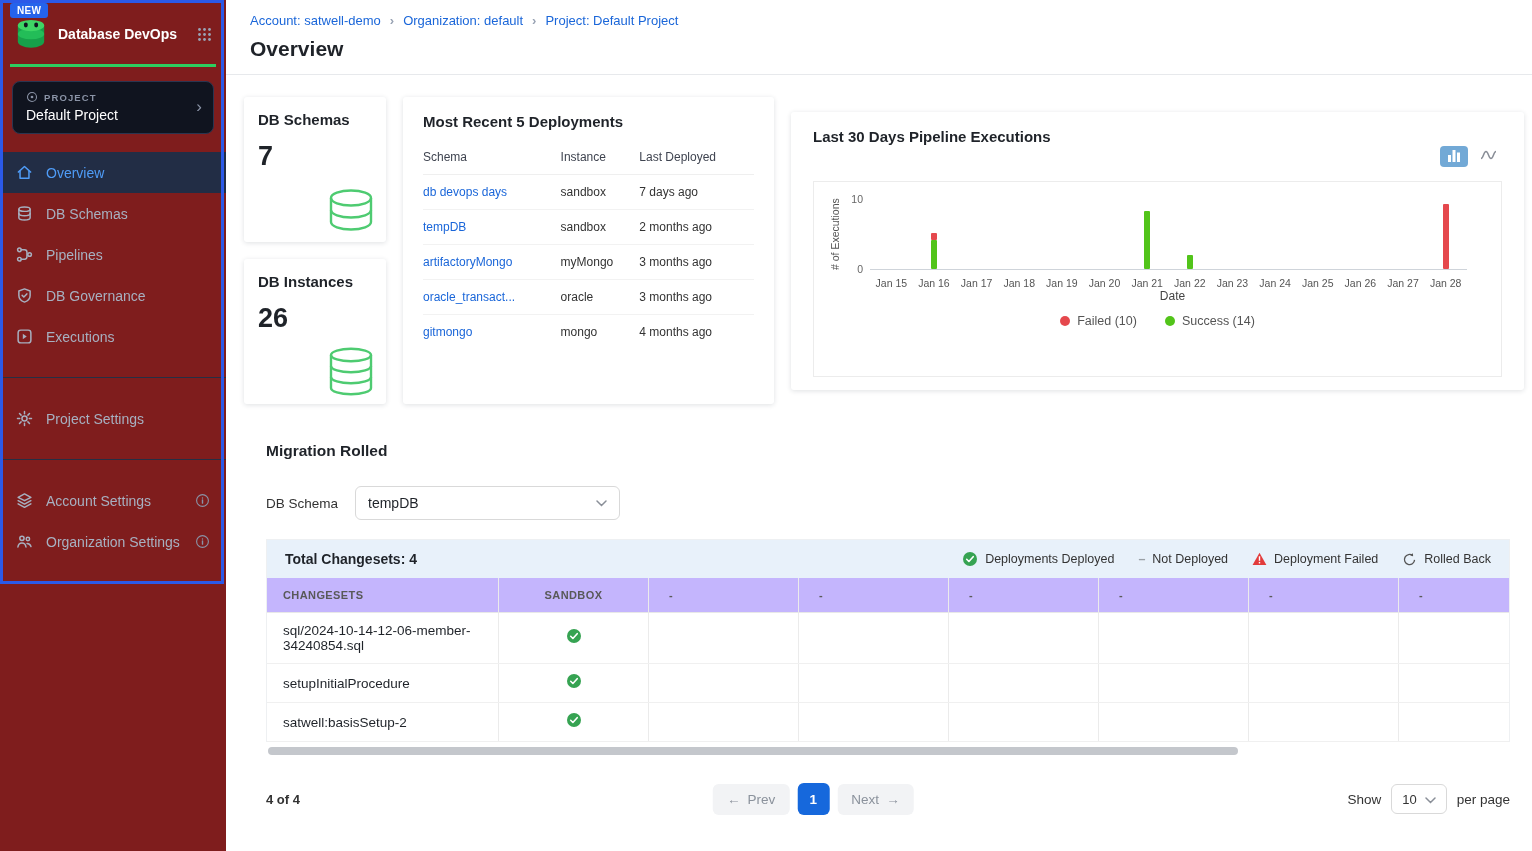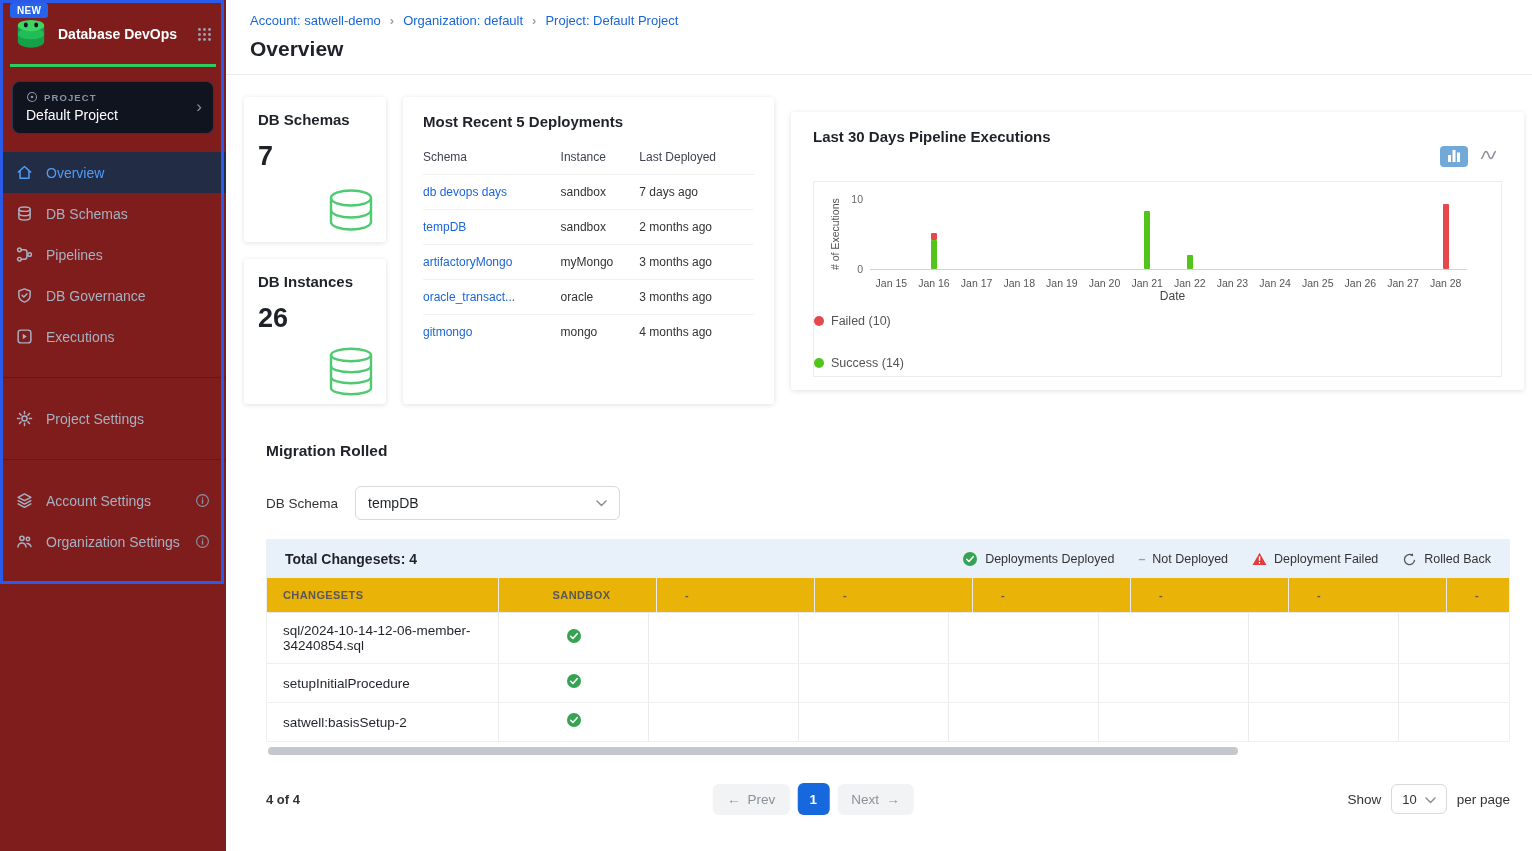--- a/index.html
+++ b/index.html
@@ -65,39 +65,39 @@
   .y-ticks { position:relative; width:26px; height:72px; font-size:10.5px; color:#666; }
   .y-ticks span { position:absolute; right:7px; }
   .yt-top { top:-5px; } .yt-bot { bottom:-5px; }
   .plot { position:relative; flex:1; height:72px; border-bottom:1px solid #cfd4da; }
   .bar { position:absolute; width:6px; border-radius:1px; }
   .x-row { display:flex; padding:0 34px 0 12px; margin-top:7px; }
   .x-spacer { width:44px; flex:0 0 44px; }
   .x-labels { flex:1; display:flex; }
   .x-labels span { flex:1; text-align:center; font-size:10.5px; color:#555; }
   .x-axis-title { text-align:center; font-size:12px; color:#444; margin-top:0; padding-left:30px; }
-  .chart-legend { display:flex; justify-content:center; gap:28px; margin-top:11px;flex-direction:column; }
+  .chart-legend { display:flex; justify-content:center; gap:28px; margin-top:11px; }
   .lg-item { display:flex; align-items:center; gap:7px; font-size:12.5px; color:#555; }
   .lg-dot { width:10px; height:10px; border-radius:50%; }
 
   
   .migration { margin:38px 14px 0 22px; }
   .sec-title { font-size:15.5px; font-weight:700; }
   .schema-row { display:flex; align-items:center; gap:17px; margin-top:26px; }
   .schema-label { font-size:13.5px; color:#333; }
   .schema-select { width:265px; height:34px; border:1px solid #d9d9d9; border-radius:6px; display:flex; align-items:center; padding:0 12px; font-size:14px; cursor:pointer; }
   .schema-select .sel-chev { margin-left:auto; display:inline-flex; }
   .cs-table { margin-top:19px; border:1px solid #eef0f2; border-bottom:none; }
   .cs-topbar { background:#e8f1fa; height:38px; display:flex; align-items:center; padding:0 18px; }
   .cs-total { font-size:14px; font-weight:700; }
   .cs-legend { margin-left:auto; display:flex; gap:24px; }
   .cs-lg-item { display:flex; align-items:center; gap:7px; font-size:12.5px; color:#333; }
   .cs-lg-item .lg-ic { display:inline-flex; align-items:center; }
   .cs-grid { display:grid; grid-template-columns:232px 150px 150px 150px 150px 150px 150px minmax(80px,1fr); }
-  .cs-header { background:#eab308; border-bottom:1px solid #e8e8e8;gap:8px; }
+  .cs-header { background:#c4b5fd; border-bottom:1px solid #e8e8e8; }
   .cs-header > div { font-size:11px; font-weight:700; letter-spacing:.4px; color:#595959; padding:11px 16px; border-right:1px solid #ebebeb; }
   .cs-header > div.center { text-align:center; }
   .cs-header > div.dash { padding-left:20px; font-weight:600; }
   .cs-header > div:last-child { border-right:none; }
   .cs-row { border-bottom:1px solid #f0f0f0; background:#fff; }
   .cs-row > div { border-right:1px solid #ebebeb; min-height:38px; display:flex; align-items:center; }
   .cs-row > div:last-child { border-right:none; }
   .cs-name { padding:10px 16px; font-size:13.5px; color:#1f2329; word-break:break-word; }
   .cs-status { justify-content:center; }
   .hscroll { margin-top:5px; height:8px; position:relative; }

